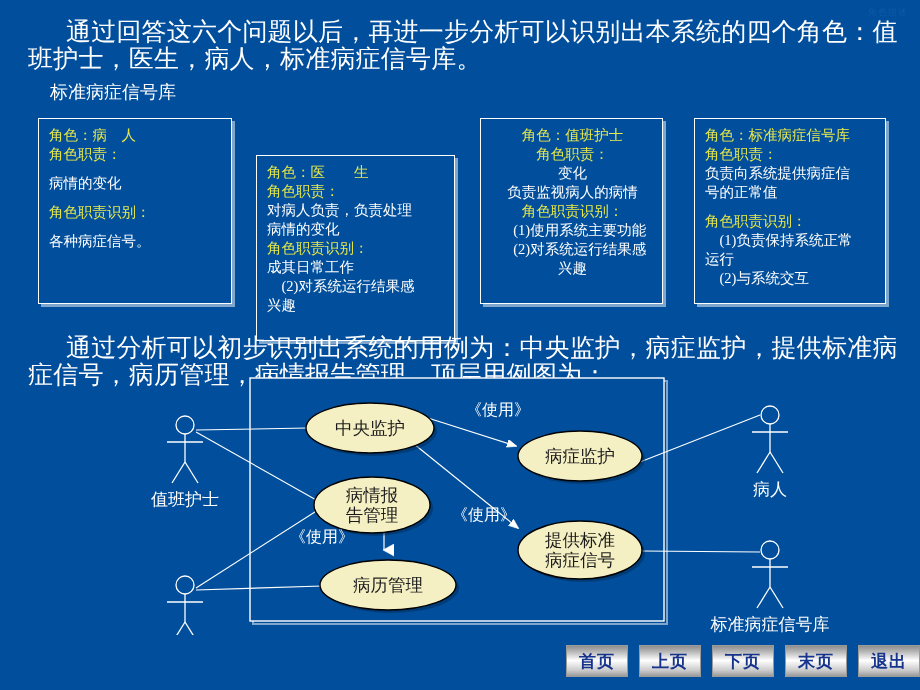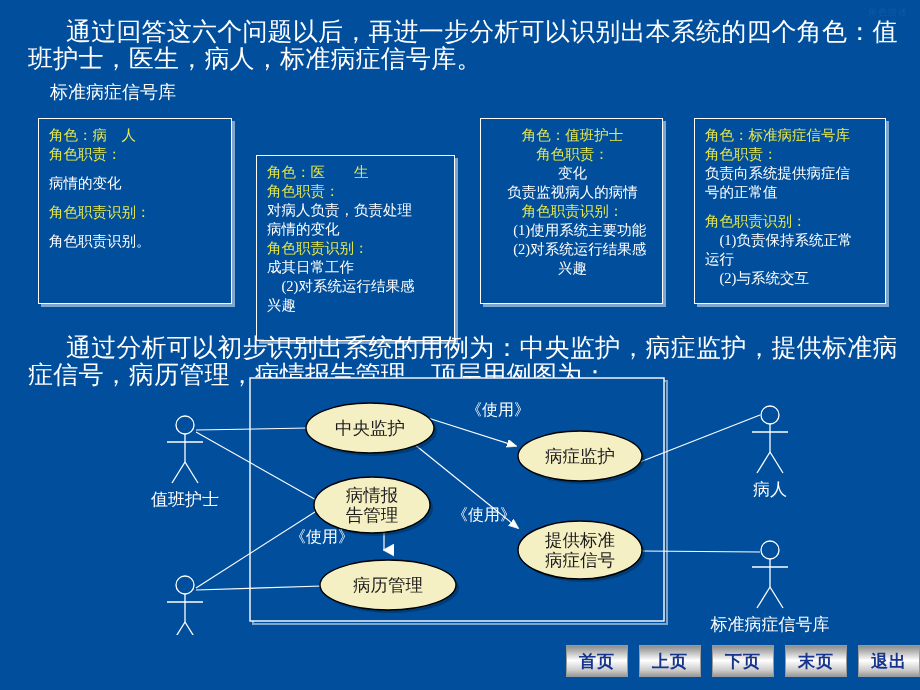--- a/index.html
+++ b/index.html
@@ -147,21 +147,21 @@
 
   <div class="rolebox" id="rb0" style="left:38px; top:118px; width:194px; height:186px;">
     <div class="rb-inner">
         <div class="rb-line head">角色：病　人</div>
         <div class="rb-line head">角色职责：</div>
         <div class="rb-line gap"></div>
         <div class="rb-line ">病情的变化</div>
         <div class="rb-line gap"></div>
         <div class="rb-line head">角色职责识别：</div>
         <div class="rb-line gap"></div>
-        <div class="rb-line ">角色职责识别。</div>
+        <div class="rb-line ">各种病症信号。</div>
       </div>
   </div>
   <div class="rolebox" id="rb1" style="left:256px; top:118px; width:199px; height:186px;margin-top:37px;">
     <div class="rb-inner">
         <div class="rb-line head">角色：医　　生</div>
         <div class="rb-line head">角色职责：</div>
         <div class="rb-line ">对病人负责，负责处理</div>
         <div class="rb-line ">病情的变化</div>
         <div class="rb-line head">角色职责识别：</div>
         <div class="rb-line ">成其日常工作</div>

